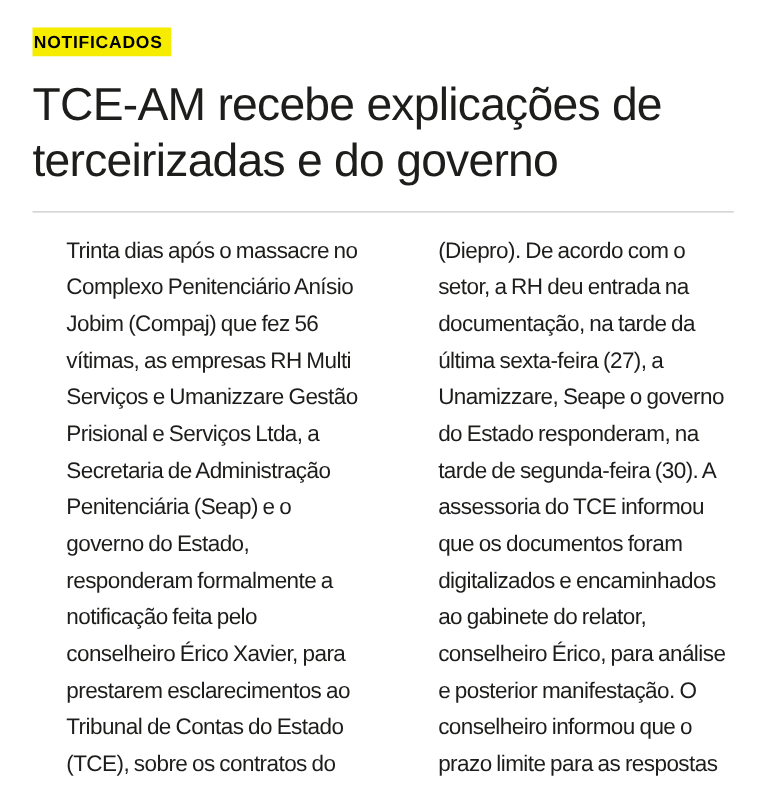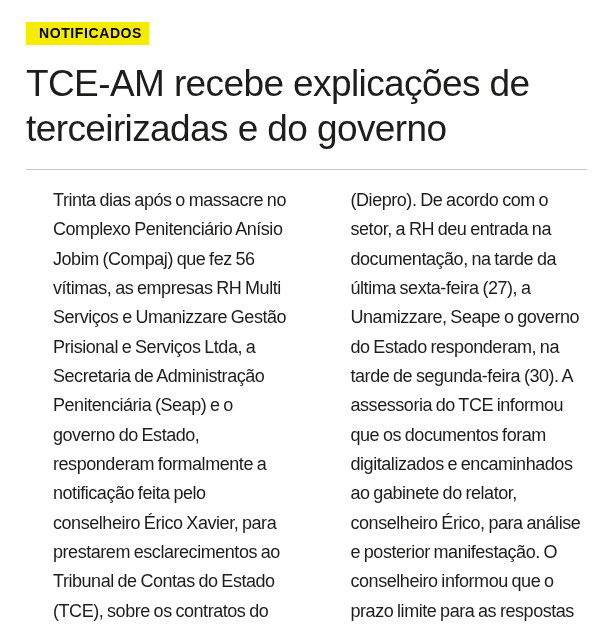--- a/index.html
+++ b/index.html
@@ -25,21 +25,21 @@
   .kicker-wrap {
     margin: 0 0 16px 0;
   }
   .kicker {
     display: inline-block;
     background: #f5ec00;
     color: #000000;
     font-size: 14px;
     font-weight: bold;
     letter-spacing: 0.6px;
-    padding: 4px 7px 4px 13px;
+    padding: 4px 7px 4px 1px;
     line-height: 1.05;
   }
   .headline {
     font-size: 37px;
     line-height: 1.22;
     font-weight: normal;
     color: #1d1d1b;
     letter-spacing: -0.6px;
     margin: 0 0 18px 0;
     max-width: 560px;

